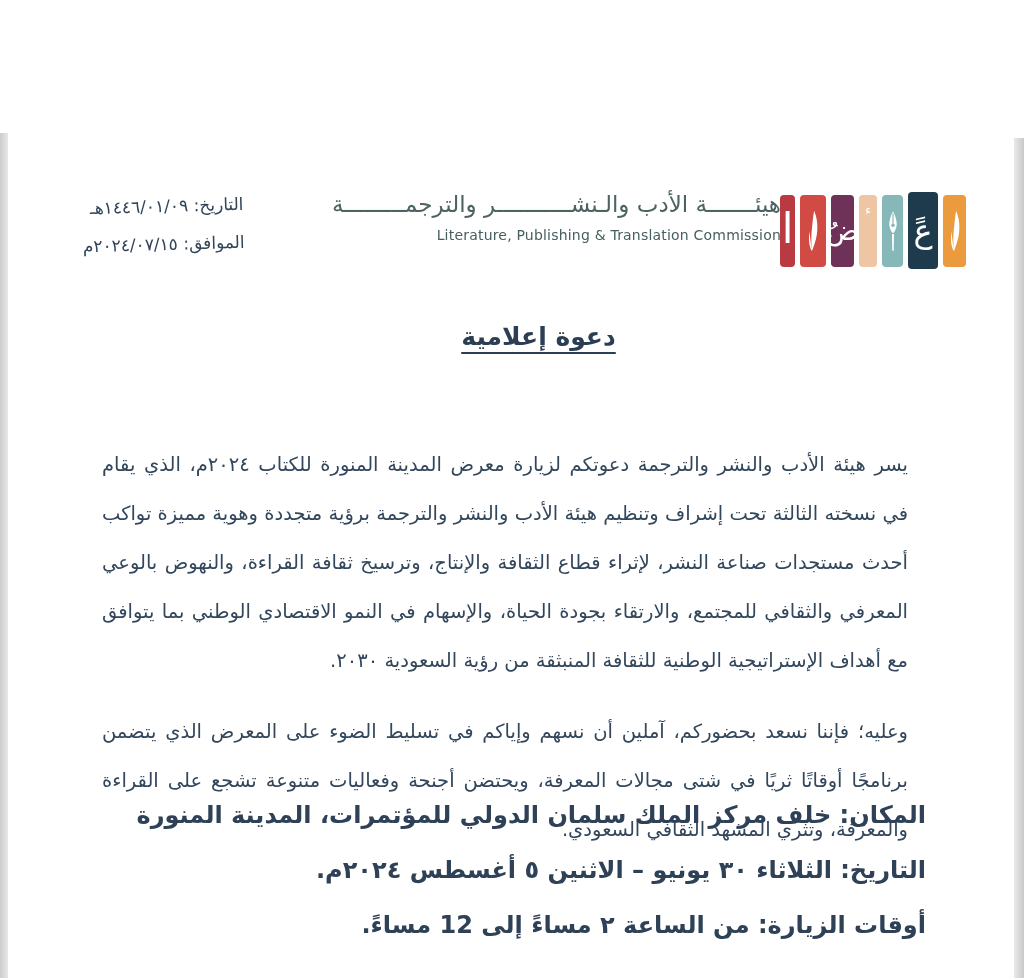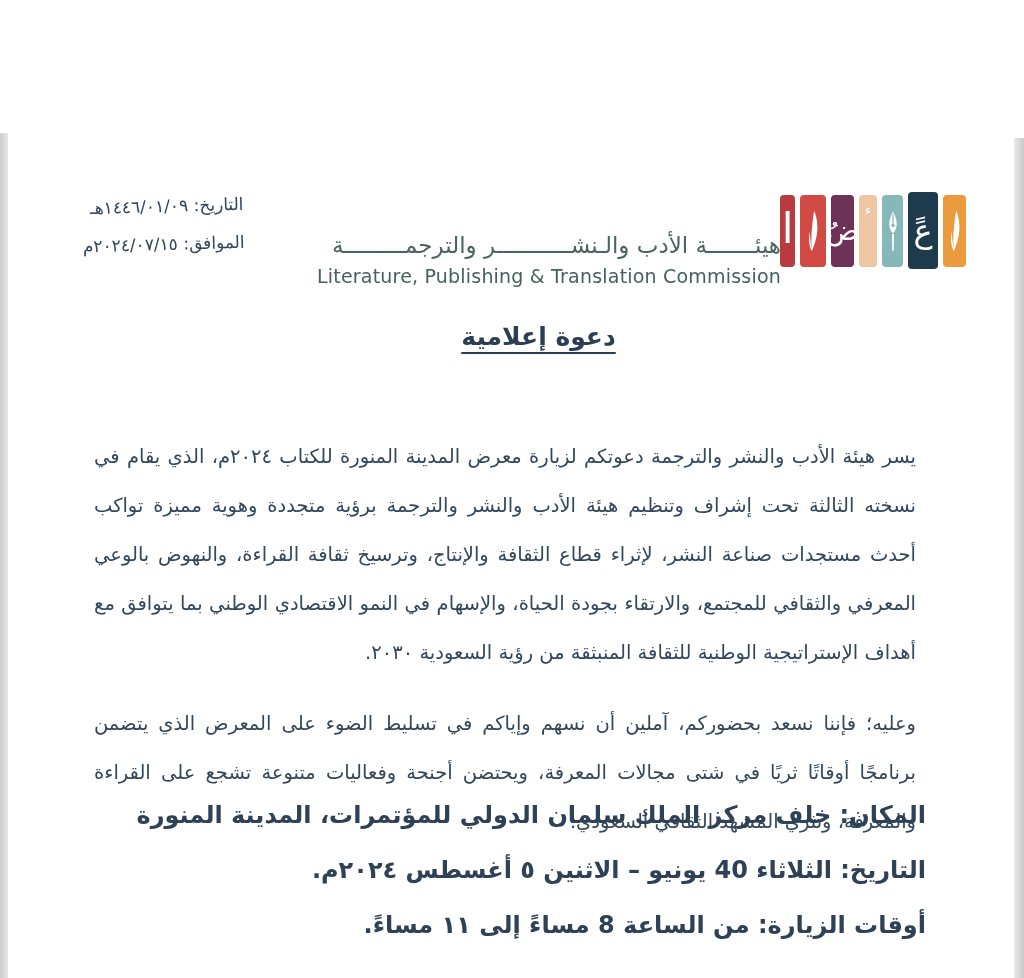--- a/index.html
+++ b/index.html
@@ -16,23 +16,23 @@
 
   
   .dates{
     position:absolute;top:188px;left:14px;width:230px;
     direction:rtl;text-align:right;
     font-size:17px;line-height:38px;color:#31445a;
     transform:rotate(-1.6deg);
   }
 
   
-  .wordmark{position:absolute;top:189px;right:243px;text-align:right;color:#4b6462;margin-top:41px;}
+  .wordmark{position:absolute;top:189px;right:243px;text-align:right;color:#4b6462;}
   .wordmark-ar{font-size:23px;line-height:31px;white-space:nowrap;direction:rtl;}
-  .wordmark-en{font-size:19px;line-height:31px;letter-spacing:.2px;white-space:nowrap;color:#46605e;}
+  .wordmark-en{font-size:14px;line-height:31px;letter-spacing:.2px;white-space:nowrap;color:#46605e;}
 
   
   .logo{position:absolute;top:192px;right:58px;display:flex;align-items:center;gap:5px;direction:ltr;}
   .logo-bar{height:72px;border-radius:4px;display:flex;align-items:center;justify-content:center;color:#fff;flex:0 0 auto;}
   .bar-0{width:15px}
   .bar-1{width:26px}
   .bar-2{width:23px}
   .bar-3{width:18px}
   .bar-4{width:21px}
   .bar-5{width:30px;height:77px}
@@ -51,21 +51,21 @@
     font-size:25px;font-weight:bold;color:#2c3e54;direction:rtl;
     text-decoration:underline;text-underline-offset:7px;text-decoration-thickness:1.5px;
   }
 
   
   .body-text{
     position:absolute;top:424px;right:100px;width:838px;
     direction:rtl;text-align:justify;text-align-last:right;
     font-size:19.5px;line-height:49px;color:#33475c;
   }
-  .body-text p{margin:8px;}
+  .body-text p{margin:16px;}
   .body-text p.first{margin-bottom:22px;}
 
   
   .details{
     position:absolute;top:788px;right:98px;
     direction:rtl;text-align:right;
     font-size:24px;font-weight:bold;line-height:55px;color:#2e4156;
   }
 </style>
 </head>
@@ -129,15 +129,15 @@
   <span class="doc-title">دعوة إعلامية</span>
 </div>
 
 <div class="body-text">
   <p class="first">يسر هيئة الأدب والنشر والترجمة دعوتكم لزيارة معرض المدينة المنورة للكتاب ٢٠٢٤م، الذي يقام في نسخته الثالثة تحت إشراف وتنظيم هيئة الأدب والنشر والترجمة برؤية متجددة وهوية مميزة تواكب أحدث مستجدات صناعة النشر، لإثراء قطاع الثقافة والإنتاج، وترسيخ ثقافة القراءة، والنهوض بالوعي المعرفي والثقافي للمجتمع، والارتقاء بجودة الحياة، والإسهام في النمو الاقتصادي الوطني بما يتوافق مع أهداف الإستراتيجية الوطنية للثقافة المنبثقة من رؤية السعودية ٢٠٣٠.</p>
   <p>وعليه؛ فإننا نسعد بحضوركم، آملين أن نسهم وإياكم في تسليط الضوء على المعرض الذي يتضمن برنامجًا أوقاتًا ثريًا في شتى مجالات المعرفة، ويحتضن أجنحة وفعاليات متنوعة تشجع على القراءة والمعرفة، وتثري المشهد الثقافي السعودي.</p>
 </div>
 
 <div class="details">
   <div>المكان: خلف مركز الملك سلمان الدولي للمؤتمرات، المدينة المنورة</div>
-  <div>التاريخ: الثلاثاء 40 يونيو – الاثنين ٥ أغسطس ٢٠٢٤م.</div>
-  <div>أوقات الزيارة: من الساعة 8 مساءً إلى ١١ مساءً.</div>
+  <div>التاريخ: الثلاثاء ٣٠ يونيو – الاثنين ٥ أغسطس ٢٠٢٤م.</div>
+  <div>أوقات الزيارة: من الساعة ٢ مساءً إلى 12 مساءً.</div>
 </div>
 
 </body></html>

